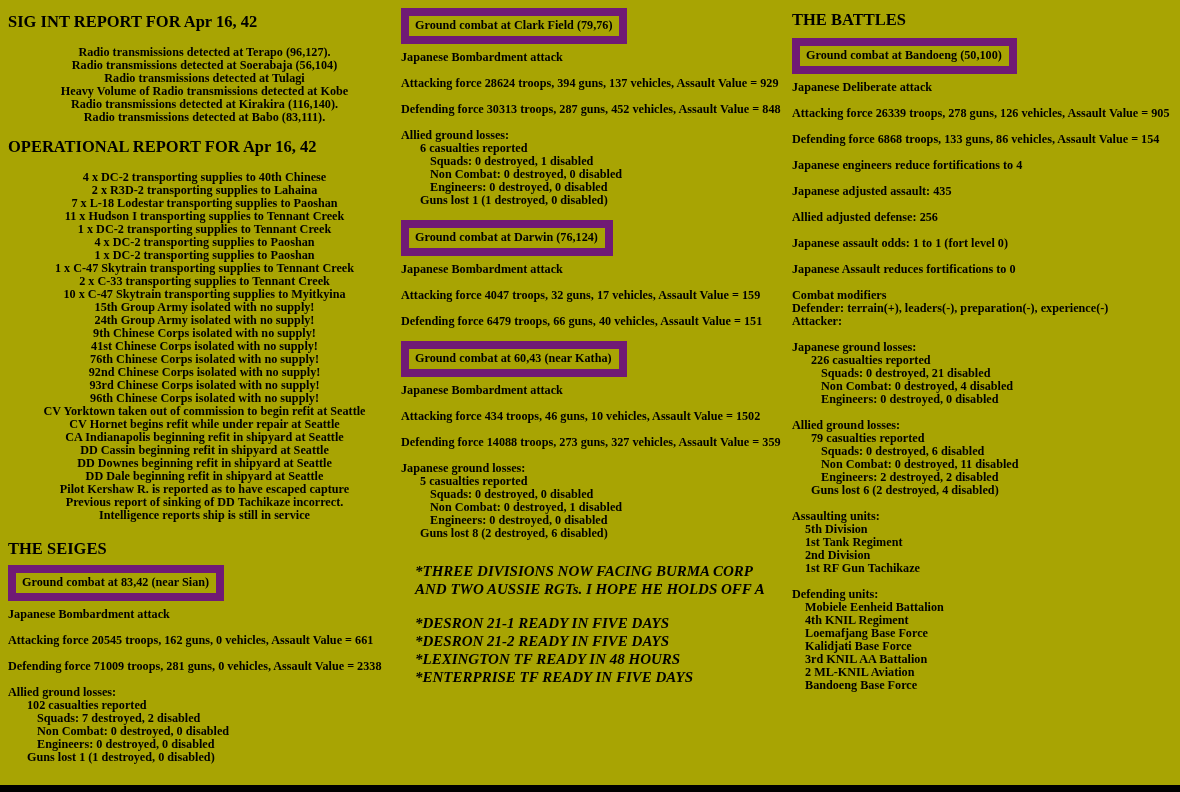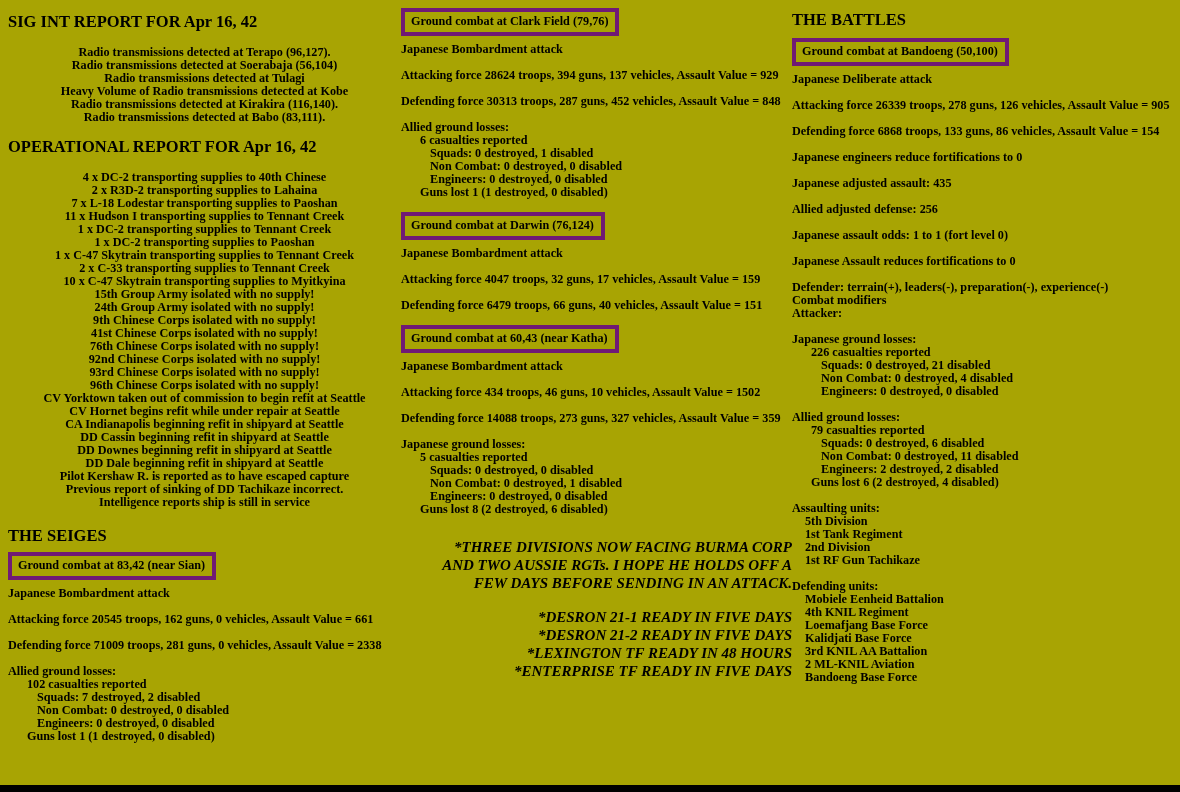--- a/index.html
+++ b/index.html
@@ -23,21 +23,21 @@
   .line { font-size: 12.2px; line-height: 13px; white-space: nowrap; }
   .bline { margin-bottom: 13px; }
   .blk { margin-bottom: 13px; }
   .ind1 { padding-left: 19px; }
   .ind2 { padding-left: 29px; }
   .indu { padding-left: 13px; }
 
   .boxwrap { margin: 5px 0 7px 0; }
   .combat-box {
     display: inline-block;
-    border: 4px solid #701a75;
+    border: 8px solid #701a75;
     padding: 3px 7px 4px 6px;
     font-size: 12.2px; line-height: 13px;
     white-space: nowrap;
     cursor: pointer;
   }
 
   .mt0  { margin-top: 0 !important; }
   .mt2  { margin-top: 2px; }
   .mt4  { margin-top: 4px; }
   .mt6  { margin-top: 6px; }
@@ -45,21 +45,20 @@
   .mt13 { margin-top: 13px; }
   .mt14 { margin-top: 14px; text-align: center; }
   .mt17 { margin-top: 17px; }
 
   .notes {
     margin-top: 22px;
     padding-left: 14px;
     font-style: italic;
     font-size: 15px;
     line-height: 18px;
-    text-align: right;
   }
   .nline { white-space: nowrap; }
   .notes-gap { height: 16px; }
 
   .bottom-bar {
     position: absolute; left: 0; bottom: 0;
     width: 100%; height: 7px;
     background: #000;
   }
 </style>
@@ -79,20 +78,21 @@
         <div class="line">Radio transmissions detected at Babo (83,111).</div>
       </div>
 
     <div class="h1 mt13">OPERATIONAL REPORT FOR Apr 16, 42</div>
     <div class="mt14">
         <div class="line">4 x DC-2 transporting supplies to 40th Chinese</div>
         <div class="line">2 x R3D-2 transporting supplies to Lahaina</div>
         <div class="line">7 x L-18 Lodestar transporting supplies to Paoshan</div>
         <div class="line">11 x Hudson I transporting supplies to Tennant Creek</div>
         <div class="line">1 x DC-2 transporting supplies to Tennant Creek</div>
+        <div class="line">4 x DC-2 transporting supplies to Paoshan</div>
         <div class="line">1 x DC-2 transporting supplies to Paoshan</div>
         <div class="line">1 x C-47 Skytrain transporting supplies to Tennant Creek</div>
         <div class="line">2 x C-33 transporting supplies to Tennant Creek</div>
         <div class="line">10 x C-47 Skytrain transporting supplies to Myitkyina</div>
         <div class="line">15th Group Army isolated with no supply!</div>
         <div class="line">24th Group Army isolated with no supply!</div>
         <div class="line">9th Chinese Corps isolated with no supply!</div>
         <div class="line">41st Chinese Corps isolated with no supply!</div>
         <div class="line">76th Chinese Corps isolated with no supply!</div>
         <div class="line">92nd Chinese Corps isolated with no supply!</div>
@@ -168,21 +168,20 @@
           <div class="line ind2">Non Combat: 0 destroyed, 1 disabled</div>
           <div class="line ind2">Engineers: 0 destroyed, 0 disabled</div>
         </div>
       <div class="line ind1">Guns lost 8 (2 destroyed, 6 disabled)</div>
     </div>
 
     <div class="notes">
       <div>
           <div class="nline">*THREE DIVISIONS NOW FACING BURMA CORP</div>
           <div class="nline">AND TWO AUSSIE RGTs. I HOPE HE HOLDS OFF A</div>
-          <div class="nline">FEW DAYS BEFORE SENDING IN AN ATTACK.</div>
         </div>
       <div class="notes-gap"></div>
       <div>
           <div class="nline">*DESRON 21-1 READY IN FIVE DAYS</div>
           <div class="nline">*DESRON 21-2 READY IN FIVE DAYS</div>
           <div class="nline">*LEXINGTON TF READY IN 48 HOURS</div>
           <div class="nline">*ENTERPRISE TF READY IN FIVE DAYS</div>
         </div>
     </div>
   </div>
@@ -191,30 +190,30 @@
     <div class="h1 mt2">THE BATTLES</div>
 
     <div class="boxwrap mt8">
       <span class="combat-box">Ground combat at Bandoeng (50,100)</span>
     </div>
     <div class="line bline">Japanese Deliberate attack</div>
     <div class="line bline">Attacking force 26339 troops, 278 guns, 126 vehicles, Assault Value = 905</div>
     <div class="line bline">Defending force 6868 troops, 133 guns, 86 vehicles, Assault Value = 154</div>
 
     <div>
-        <div class="line bline">Japanese engineers reduce fortifications to 0</div>
+        <div class="line bline">Japanese engineers reduce fortifications to 4</div>
         <div class="line bline">Japanese adjusted assault: 435</div>
         <div class="line bline">Allied adjusted defense: 256</div>
         <div class="line bline">Japanese assault odds: 1 to 1 (fort level 0)</div>
         <div class="line bline">Japanese Assault reduces fortifications to 0</div>
       </div>
 
     <div class="blk">
+        <div class="line">Combat modifiers</div>
         <div class="line">Defender: terrain(+), leaders(-), preparation(-), experience(-)</div>
-        <div class="line">Combat modifiers</div>
         <div class="line">Attacker:</div>
       </div>
 
     <div class="blk">
       <div class="line">Japanese ground losses:</div>
       <div class="line ind1">226 casualties reported</div>
       <div>
           <div class="line ind2">Squads: 0 destroyed, 21 disabled</div>
           <div class="line ind2">Non Combat: 0 destroyed, 4 disabled</div>
           <div class="line ind2">Engineers: 0 destroyed, 0 disabled</div>

